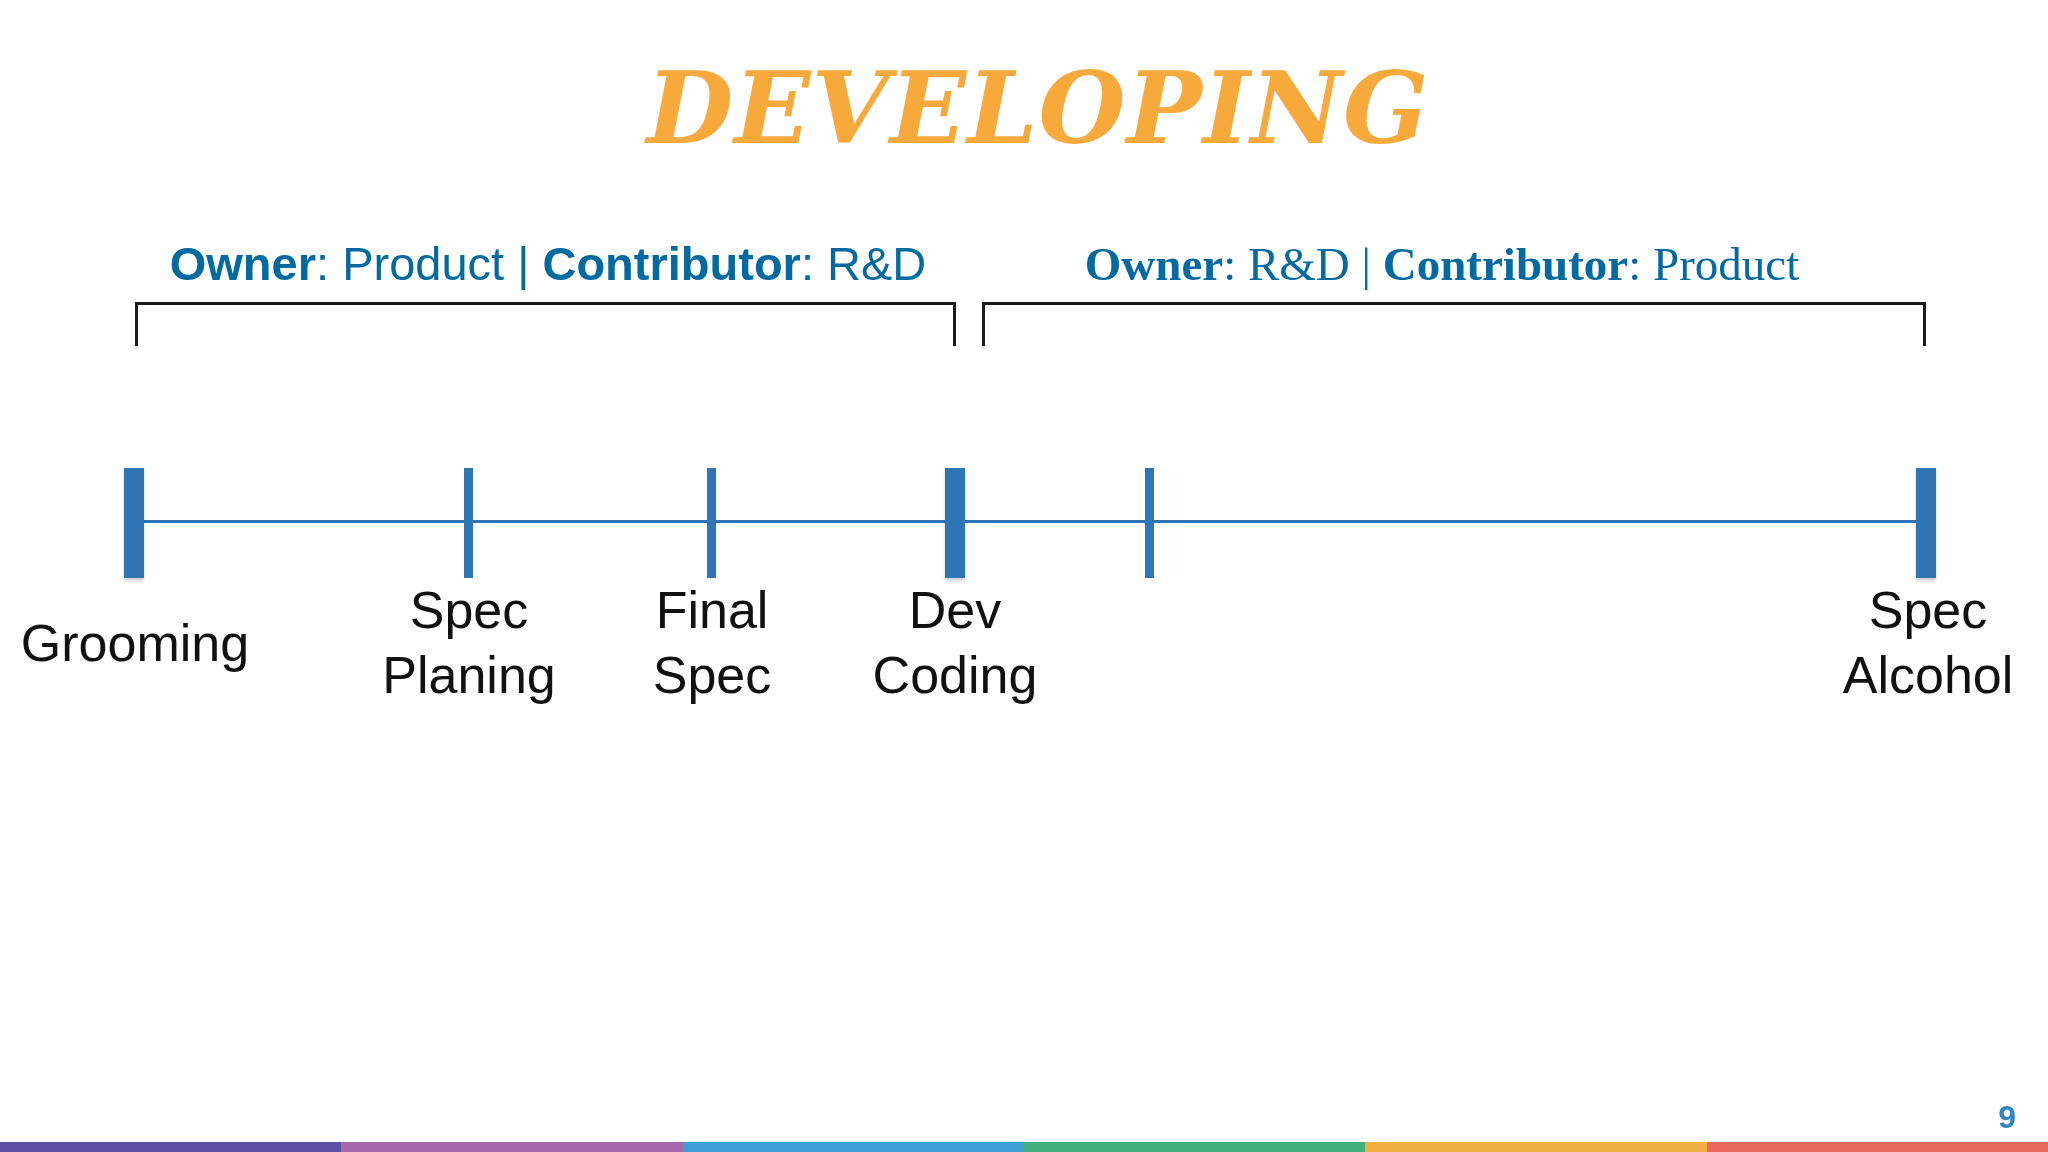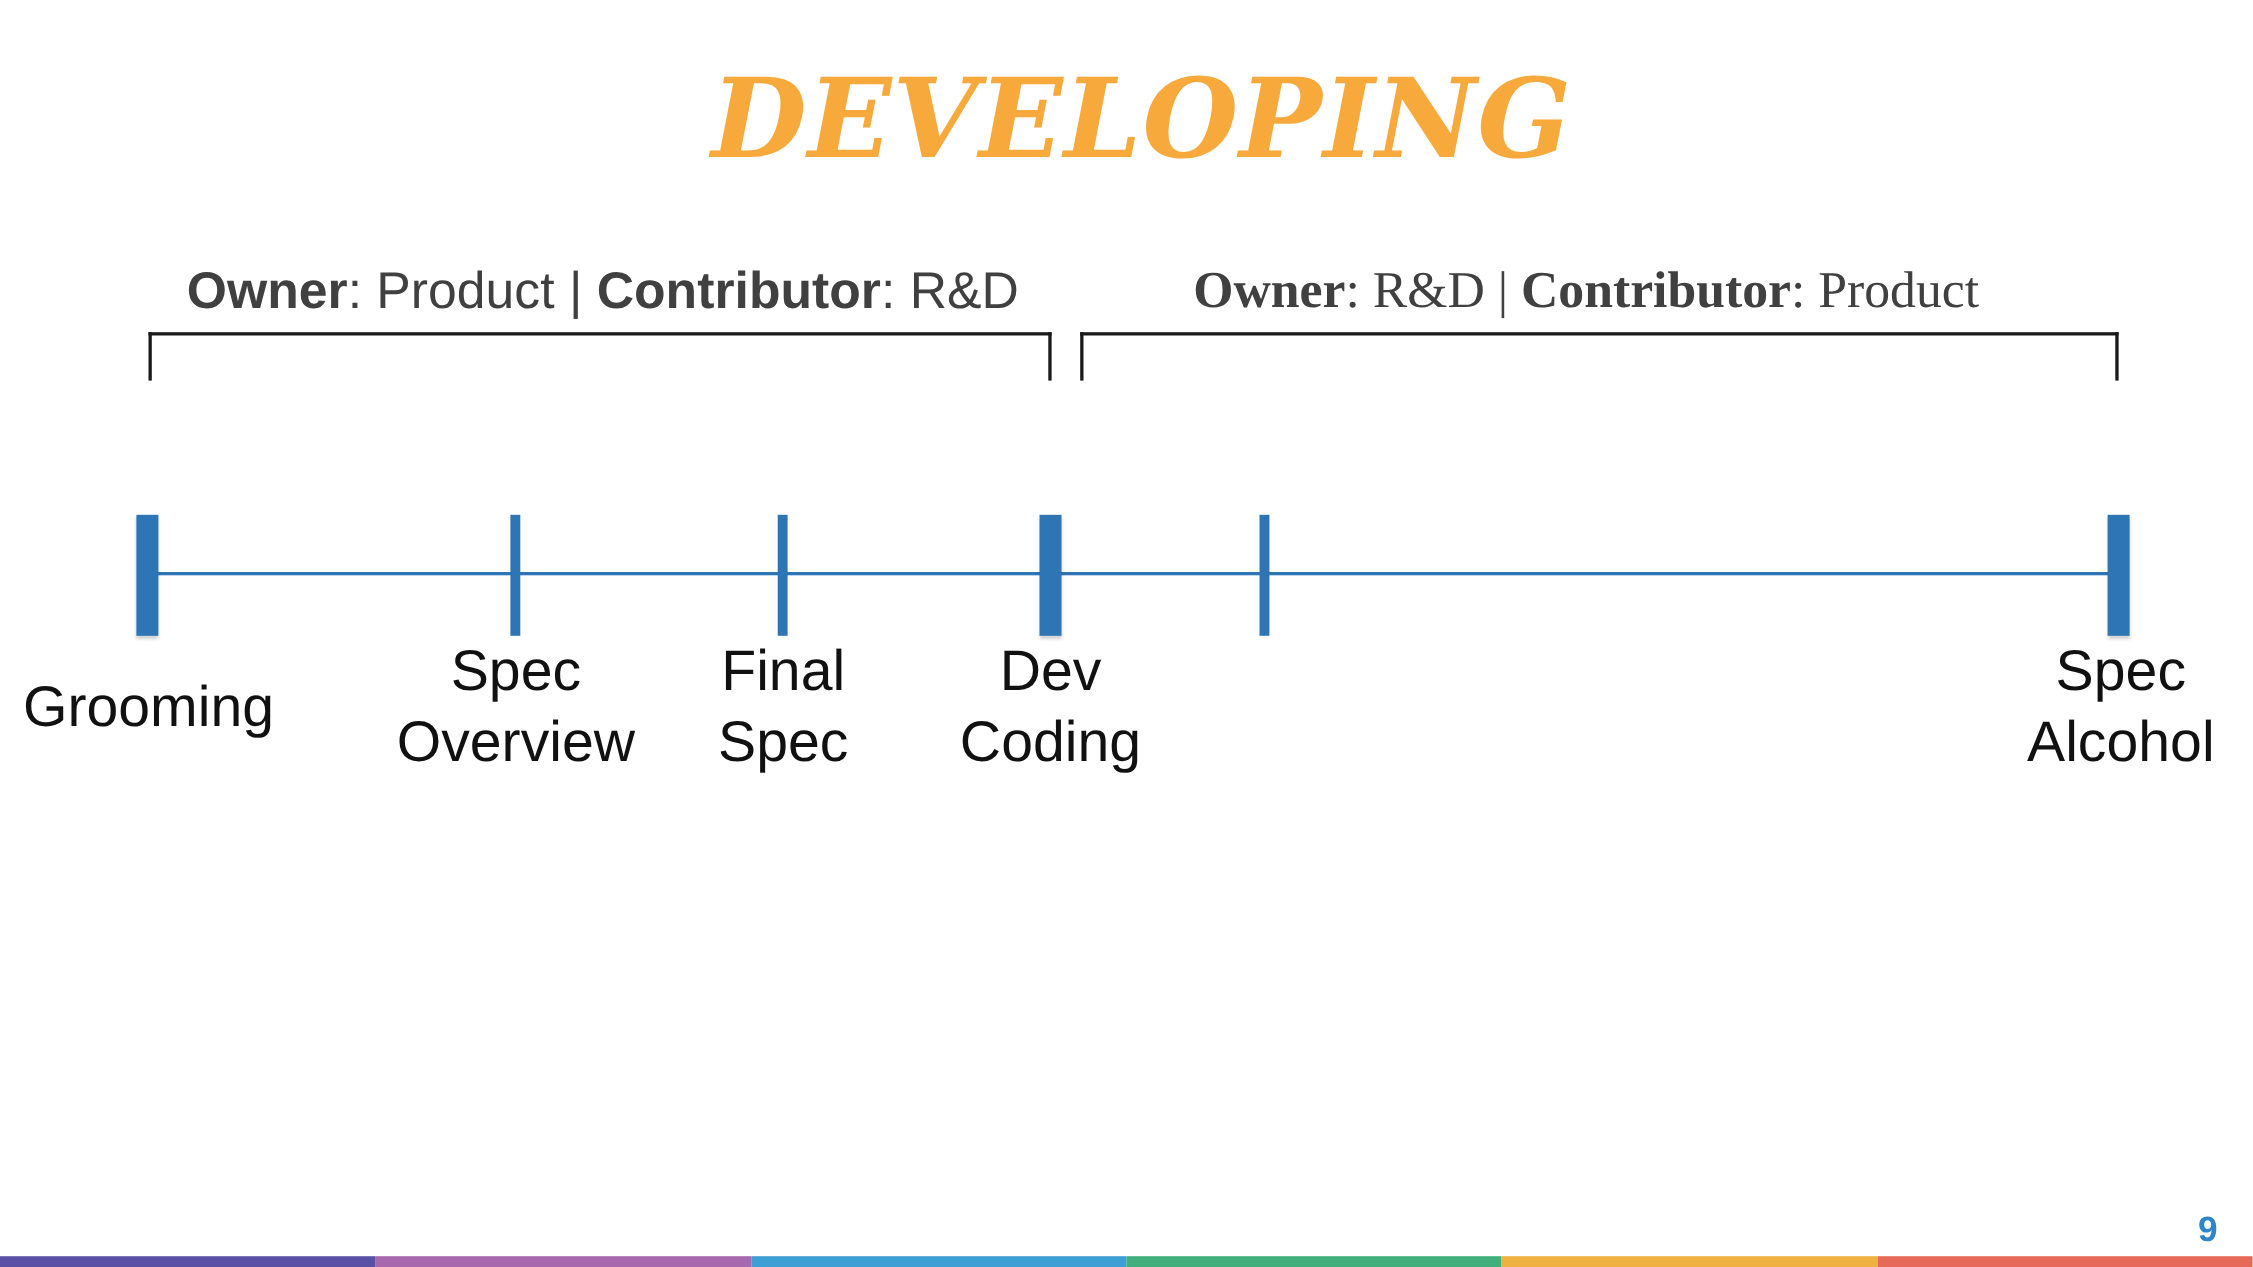--- a/index.html
+++ b/index.html
@@ -29,21 +29,21 @@
   }
 
   
   .annotation {
     position: absolute;
     top: 238px;
     transform: translateX(-50%);
     font-size: 47px;
     line-height: 52px;
     white-space: nowrap;
-    color: #404040;
+    color: #0369a1;
   }
   .annotation b { font-weight: 700; }
   .annotation .sep { white-space: pre; }
   .annotation-left  { left: 548px; }
   .annotation-right { left: 1442px; font-family: Liberation Serif, serif; }
 
   
   .bracket {
     position: absolute;
     top: 302px;
@@ -128,21 +128,21 @@
   <div class="tick minor" style="left: 707px; background: rgb(46, 117, 182);"></div>
   <div class="tick major" style="left: 945px; background: rgb(46, 117, 182);"></div>
   <div class="tick minor" style="left: 1145px; background: rgb(46, 117, 182);"></div>
   <div class="tick major" style="left: 1916px; background: rgb(46, 117, 182);"></div>
 
   <div class="milestone-label single-line" style="left:135px">
     <div>Grooming</div>
   </div>
   <div class="milestone-label" style="left:469px">
     <div>Spec</div>
-    <div>Overview</div>
+    <div>Planing</div>
   </div>
   <div class="milestone-label" style="left:712px">
     <div>Final</div>
     <div>Spec</div>
   </div>
   <div class="milestone-label" style="left:955px">
     <div>Dev</div>
     <div>Coding</div>
   </div>
   <div class="milestone-label" style="left:1150px">

